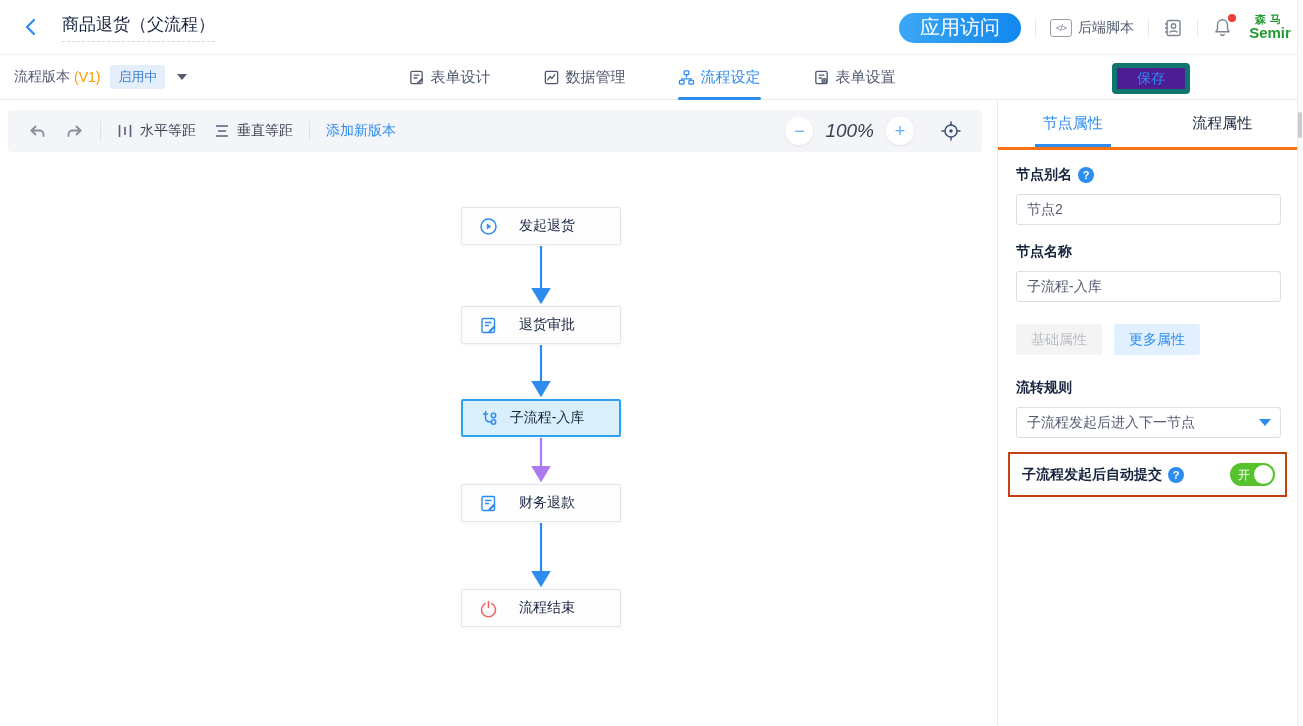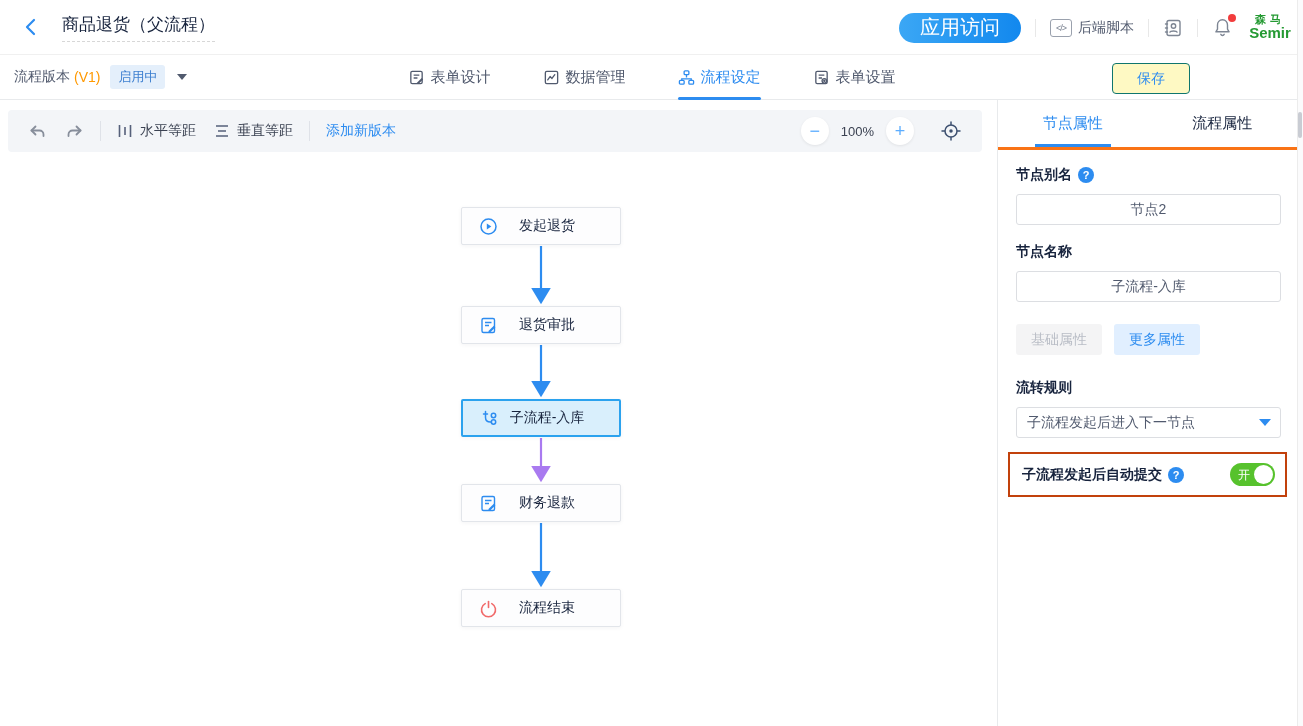--- a/index.html
+++ b/index.html
@@ -39,37 +39,37 @@
   .caret-down-dark { width:0; height:0; border-left:5px solid transparent; border-right:5px solid transparent;
     border-top:6px solid #515a6e; margin-left:8px; cursor:pointer; }
   .main-tabs { position:absolute; left:0; right:0; top:0; height:45px; display:flex; justify-content:center;
     align-items:stretch; gap:52px; pointer-events:none; }
   .main-tab { display:flex; align-items:center; gap:6px; font-size:15px; color:#515a6e; cursor:pointer;
     position:relative; pointer-events:auto; }
   .main-tab svg { width:17px; height:17px; }
   .main-tab.active { color:#2d8cf0; }
   .main-tab.active::after { content:""; position:absolute; left:0; right:0; bottom:0; height:3px;
     background:#2d8cf0; border-radius:2px; }
-  .save-btn { position:absolute; right:113px; top:8px; width:78px; height:31px; background:#fef9c3;
-    border:1px solid #0f766e; color:#2d8cf0; font-size:14px; border-radius:4px; cursor:pointer; }
+  .save-btn { position:absolute; right:113px; top:8px; width:78px; height:31px; background:#4c1d95;
+    border:5px solid #0f766e; color:#2d8cf0; font-size:14px; border-radius:4px; cursor:pointer; }
 
   
   .canvas { position:absolute; left:0; top:100px; width:997px; height:626px; background:#fff; overflow:hidden; }
   .canvas-toolbar { position:absolute; left:8px; top:10px; width:974px; height:42px; background:#f3f5f8;
     border-radius:4px; display:flex; align-items:center; padding:0 20px; }
   .tb-icon { color:#878e9b; display:inline-flex; cursor:pointer; }
   .tb-group { display:flex; align-items:center; gap:18px; }
   .tb-div { width:1px; height:20px; background:#dfe2e8; margin:0 16px; }
   .tb-label-item { display:flex; align-items:center; gap:7px; font-size:14px; color:#3b4252; cursor:pointer; }
   .tb-label-item svg { color:#56607a; }
   .link-blue { color:#2d8cf0; font-size:14px; cursor:pointer; }
   .tb-right { margin-left:auto; display:flex; align-items:center; gap:12px; }
   .zoom-circle { width:28px; height:28px; border-radius:50%; background:#fff; color:#5cadff; font-size:18px;
     display:flex; align-items:center; justify-content:center; cursor:pointer; box-shadow:0 1px 3px rgba(0,0,0,.08); }
-  .zoom-pct { font-size:13px; color:#3b4252; }
+  .zoom-pct { font-size:19px; color:#3b4252;font-style:italic; }
   .locate-icon { margin-left:14px; color:#3d5070; display:inline-flex; cursor:pointer; }
 
   .flow-node { position:absolute; left:461px; width:160px; height:38px; background:#fdfdfe;
     border:1px solid #e2e5ea; border-radius:2px; display:flex; align-items:center;
     box-shadow:0 1px 4px rgba(31,45,61,.05); cursor:pointer; }
   .flow-node .nicon { margin-left:17px; display:inline-flex; }
   .flow-node .nlabel { flex:1; text-align:center; font-size:14px; color:#17233d; margin-right:24px; }
   .flow-node.selected { background:#d9effc; border:2px solid #2ba2ee; }
   .arrows { position:absolute; left:0; top:0; pointer-events:none; }
 
@@ -82,21 +82,21 @@
   .panel-tab.active { color:#2d8cf0; }
   .panel-tab.active::after { content:""; position:absolute; left:50%; transform:translateX(-50%);
     bottom:0; width:76px; height:3px; background:#2d8cf0; }
   .panel-body { padding:16px 16px 0 18px; }
   .fld-label { font-size:14px; font-weight:bold; color:#17233d; display:flex; align-items:center; gap:6px;
     margin-top:14px; margin-bottom:10px; }
   .fld-label:first-child { margin-top:0; }
   .help-dot { width:16px; height:16px; border-radius:50%; background:#2d8cf0; color:#fff; font-size:11px;
     font-weight:bold; display:inline-flex; align-items:center; justify-content:center; cursor:pointer; }
   .txt-input { width:100%; height:31px; border:1px solid #dcdee2; border-radius:3px; padding:0 10px;
-    font-size:14px; color:#515a6e; font-family:inherit; background:#fff; outline:none;text-align:center; }
+    font-size:14px; color:#515a6e; font-family:inherit; background:#fff; outline:none; }
   .prop-btn-row { display:flex; gap:12px; margin-top:22px; }
   .prop-btn { height:31px; padding:0 15px; border:none; border-radius:3px; font-size:14px; cursor:pointer; }
   .prop-btn.muted { background:#f4f4f5; color:#b9bdc6; }
   .prop-btn.lit { background:#e1efff; color:#2d8cf0; }
   .select-box { display:flex; height:31px; border:1px solid #dcdee2; border-radius:3px; align-items:center;
     cursor:pointer; background:#fff; }
   .select-box .sel-val { flex:1; padding:0 10px; font-size:14px; color:#515a6e; white-space:nowrap; }
   .select-box .sel-caret { width:30px; align-self:stretch; display:flex; align-items:center; justify-content:center; }
   .caret-down-blue { width:0; height:0; border-left:6px solid transparent; border-right:6px solid transparent;
     border-top:7px solid #2d8cf0; }

